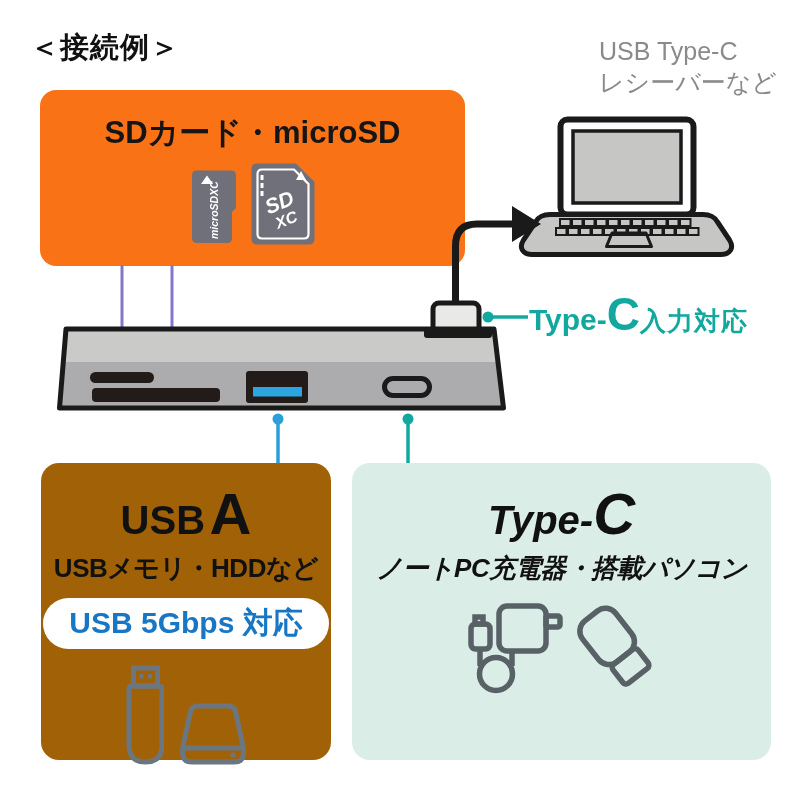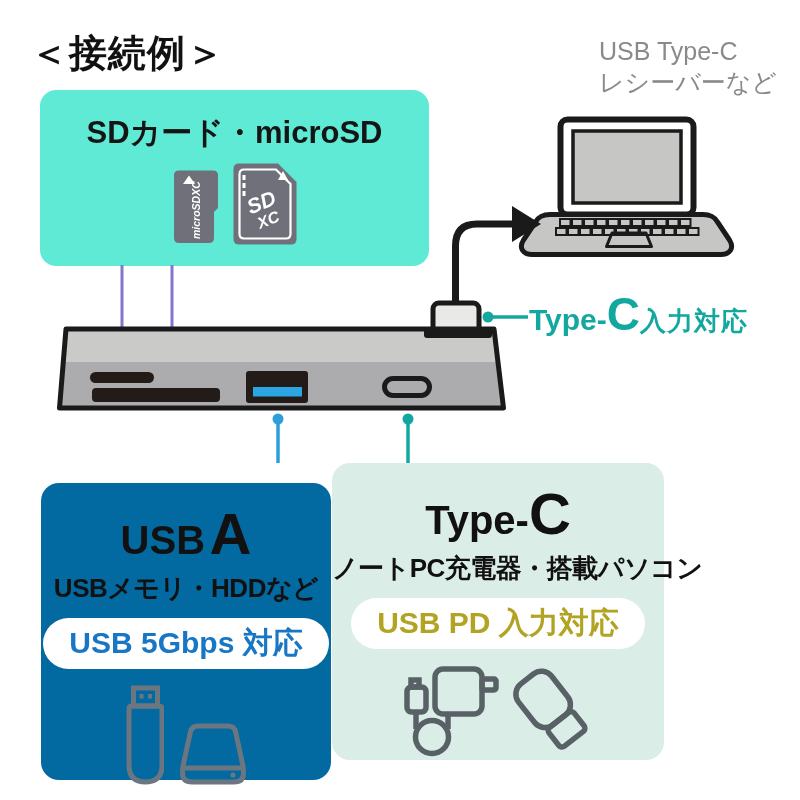--- a/index.html
+++ b/index.html
@@ -1,27 +1,27 @@
 <!DOCTYPE html>
 <html><head>
 <meta charset="utf-8">
 <style>
   html,body{margin:0;padding:0;background:#ffffff;}
   .canvas{
     position:relative;width:800px;height:800px;background:#ffffff;overflow:hidden;
     font-family:"Liberation Sans","DejaVu Sans",sans-serif;color:#111;
   }
   .page-title{
-    position:absolute;left:30px;top:28px;font-size:38px;font-weight:bold;
+    position:absolute;left:30px;top:28px;font-size:29px;font-weight:bold;
     letter-spacing:1px;color:#111;white-space:nowrap;
   }
   
   .sd-panel{
-    position:absolute;left:40px;top:90px;width:389px;height:176px;
-    background:#5eead4;border-radius:16px;text-align:center;
+    position:absolute;left:40px;top:90px;width:425px;height:176px;
+    background:#f97316;border-radius:16px;text-align:center;
   }
   .sd-panel .panel-label{
     margin-top:22px;font-size:31px;font-weight:bold;color:#151515;white-space:nowrap;
   }
   .sd-icons{display:flex;justify-content:center;align-items:flex-start;gap:13px;margin-top:9px;}
   .sd-icons .micro{margin-top:7px;}
   
   .laptop-caption{
     position:absolute;left:556px;top:36px;font-size:25px;line-height:31px;
     color:#8A8A8A;font-weight:500;white-space:nowrap;margin-left:43px;
@@ -31,22 +31,22 @@
   
   .connector-callout{
     position:absolute;left:529px;top:291px;display:flex;align-items:baseline;
     color:#12A8A0;font-weight:bold;white-space:nowrap;
   }
   .connector-callout .pref{font-size:30px;line-height:1;}
   .connector-callout .big{font-size:46px;line-height:1;}
   .connector-callout .suf{font-size:26px;line-height:1;letter-spacing:1px;}
   
   .panel{position:absolute;top:463px;height:297px;border-radius:18px;text-align:center;}
-  .panel-a{left:41px;width:290px;background:#0369a1;margin-top:20px;}
-  .panel-c{left:332px;width:332px;background:#DBEDE7;}
+  .panel-a{left:41px;width:290px;background:#a16207;}
+  .panel-c{left:352px;width:419px;background:#DBEDE7;font-style:italic;}
   .panel-title{margin-top:22px;line-height:1;white-space:nowrap;color:#111;}
   .panel-title .t1{font-size:40px;font-weight:bold;}
   .panel-title .t2{font-size:58px;font-weight:bold;}
   .panel-sub{margin-top:8px;font-size:26px;font-weight:bold;color:#111;
     letter-spacing:-0.5px;white-space:nowrap;}
   .badge{
     display:inline-block;margin-top:12px;background:#ffffff;border-radius:999px;
     padding:5px 26px;font-size:30px;font-weight:bold;white-space:nowrap;
   }
   .badge-blue{color:#1877C5;}
@@ -204,21 +204,20 @@
         <circle cx="53" cy="52" r="2.6" fill="#6C7680" stroke="none"></circle>
       </svg>
     </div>
   </div>
 
   <div class="panel panel-c">
     <div class="panel-title">
       <span class="t1">Type-</span><span class="t2">C</span>
     </div>
     <div class="panel-sub">ノートPC充電器・搭載パソコン</div>
-    <div class="badge badge-olive">USB PD 入力対応</div>
     <div class="panel-icons">
 
       <svg width="102" height="94" viewBox="0 0 102 94" fill="none" stroke="#586165" stroke-width="5.5">
         <rect x="36" y="4" width="47" height="45" rx="8"></rect>
         <rect x="83" y="14" width="14" height="11" rx="2"></rect>
         <rect x="12" y="15" width="8" height="7"></rect>
         <rect x="8" y="22" width="19" height="25" rx="4.5"></rect>
         <line x1="17" y1="47" x2="17" y2="64"></line>
         <circle cx="33" cy="72" r="16.5"></circle>
         <line x1="49" y1="49" x2="49" y2="64"></line>

